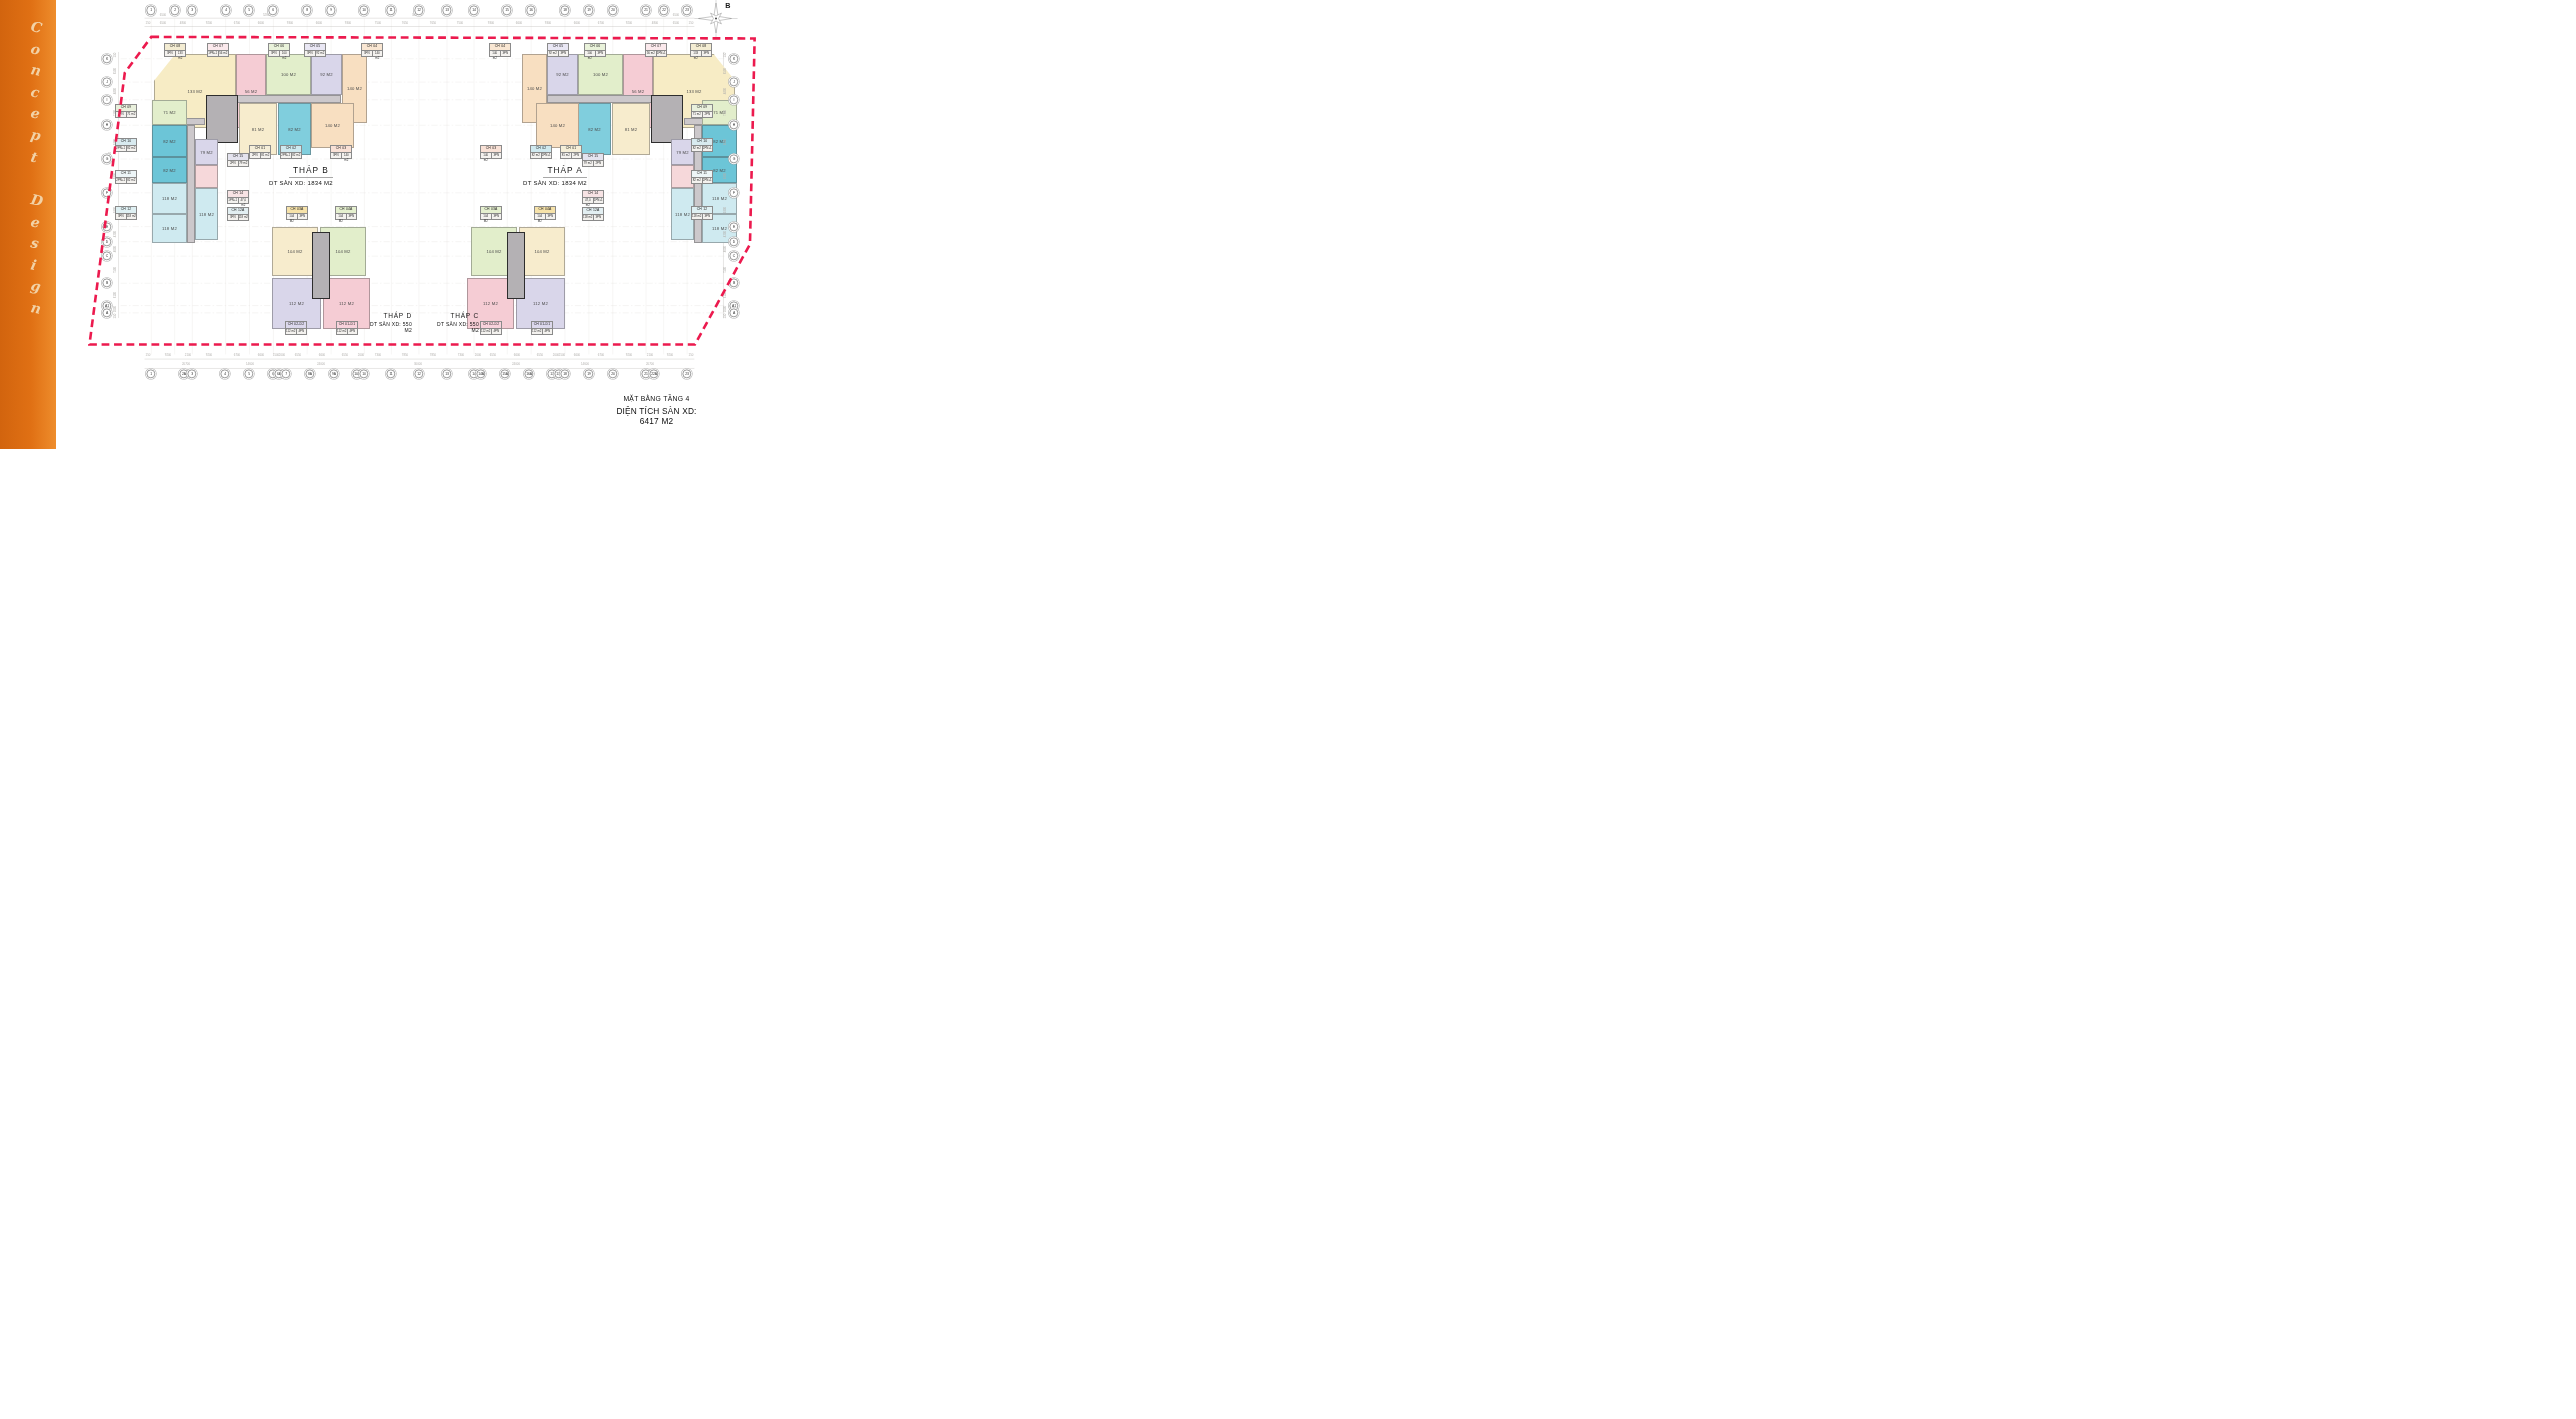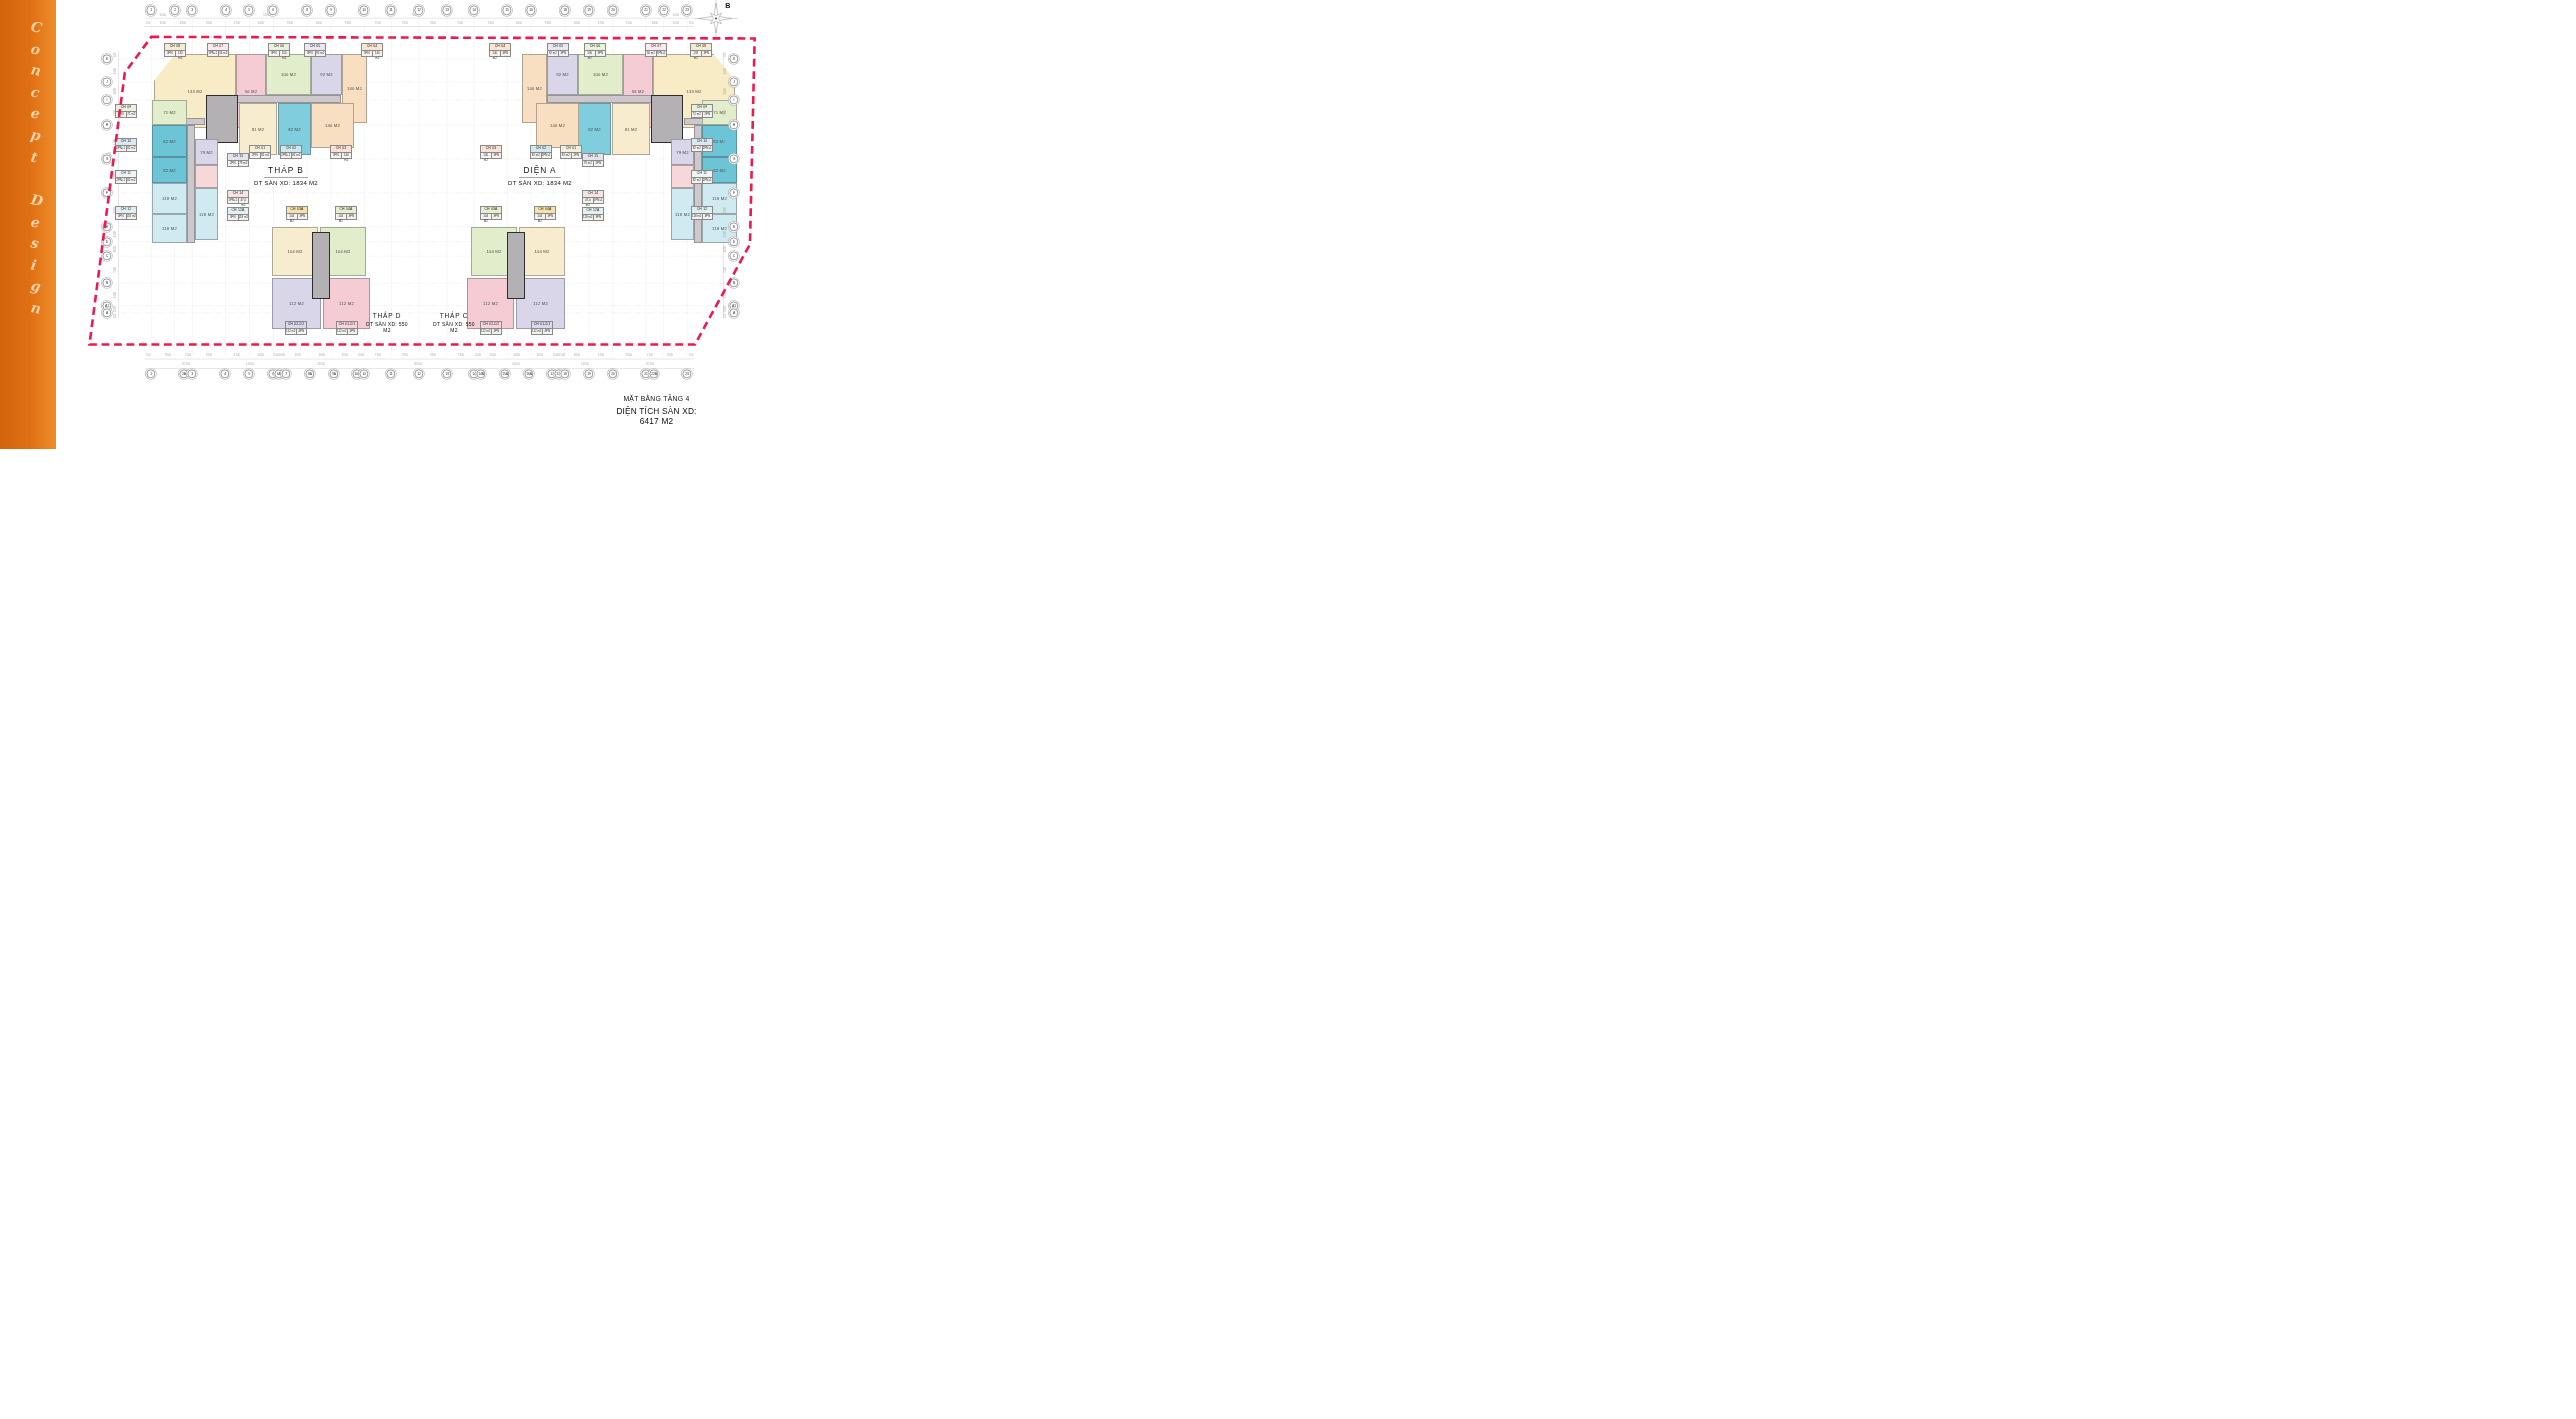--- a/index.html
+++ b/index.html
@@ -32,21 +32,21 @@
 
   .bub { position:absolute; width:7.3px; height:7.3px; border-radius:50%;
          border:0.5px solid #9a9a9a; box-shadow:0 0 0 0.8px #fff, 0 0 0 1.2px #9a9a9a;
          background:#fff; color:#2e2e2e; font-size:3.4px; letter-spacing:-0.2px;
          display:flex; align-items:center; justify-content:center;
          transform:translate(-50%,-50%); z-index:7; }
 
   .dim { position:absolute; font-size:2.9px; color:#b3b1ae; transform:translate(-50%,-50%); z-index:5; white-space:nowrap; }
   .dim.v { transform:translate(-50%,-50%) rotate(-90deg); }
 
-  .tt { position:absolute; color:#141414; text-align:center; z-index:8; }
+  .tt { position:absolute; color:#141414; text-align:right; z-index:8; }
   .tt .nm { display:inline-block; font-size:8.3px; letter-spacing:1px;
             border-bottom:0.8px solid #a8a8a8; padding:0 4.2px 1.6px; }
   .tt .ar { font-size:6px; letter-spacing:0.3px; margin-top:2.1px; }
   .tt.sm .nm { font-size:6.5px; border-bottom:none; padding:0; letter-spacing:0.8px; }
   .tt.sm .ar { font-size:5px; margin-top:1px; }
   .tt-b { left:239px; top:165px; width:94px; }
   .tt-a { left:493px; top:165px; width:94px; }
   .tt-d { left:362px; top:310px; width:50px; }
   .tt-c { left:429px; top:310px; width:50px; }
 
@@ -133,21 +133,21 @@
       <polygon points="42,31 52.6,25.4 47,36 52.6,46.6 42,41 31.4,46.6 37,36 31.4,25.4" fill="#ffffff" stroke="#777" stroke-width="0.8"></polygon>
       <circle cx="42" cy="36" r="1.8" fill="#333"></circle>
       <text x="60" y="16" font-size="14" font-weight="bold" fill="#1a1a1a">B</text>
     </svg>
 
     <div class="tt tt-b">
       <div class="nm">THÁP B</div>
       <div class="ar">DT SÀN XD: 1834 M2</div>
     </div>
     <div class="tt tt-a">
-      <div class="nm">DIỆN A</div>
+      <div class="nm">THÁP A</div>
       <div class="ar">DT SÀN XD: 1834 M2</div>
     </div>
     <div class="tt sm tt-d">
       <div class="nm">THÁP D</div>
       <div class="ar">DT SÀN XD: 550 M2</div>
     </div>
     <div class="tt sm tt-c">
       <div class="nm">THÁP C</div>
       <div class="ar">DT SÀN XD: 550 M2</div>
     </div>

